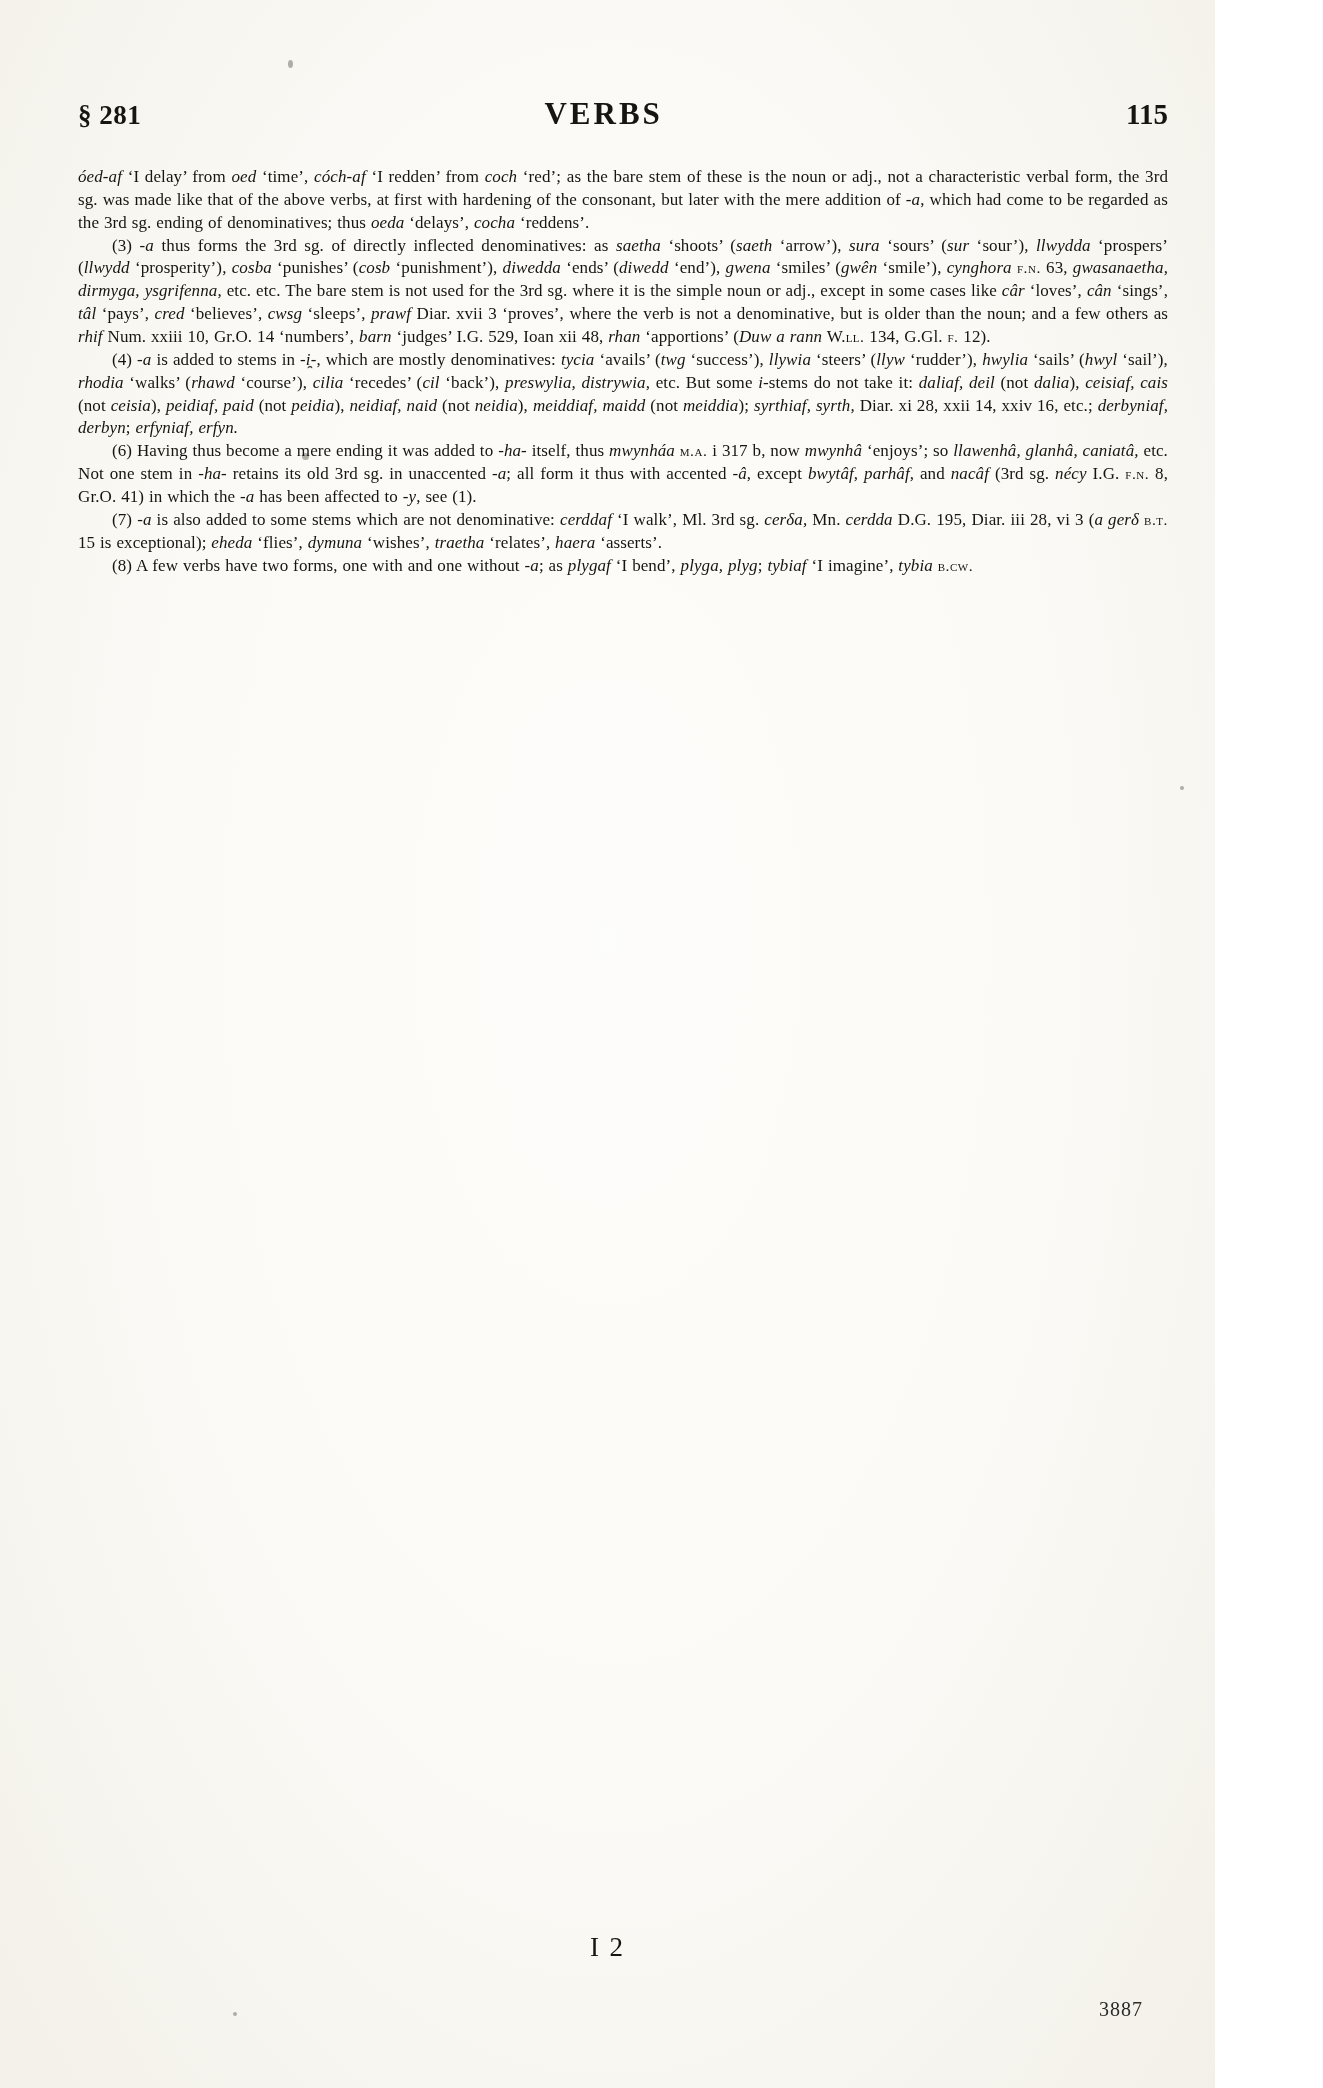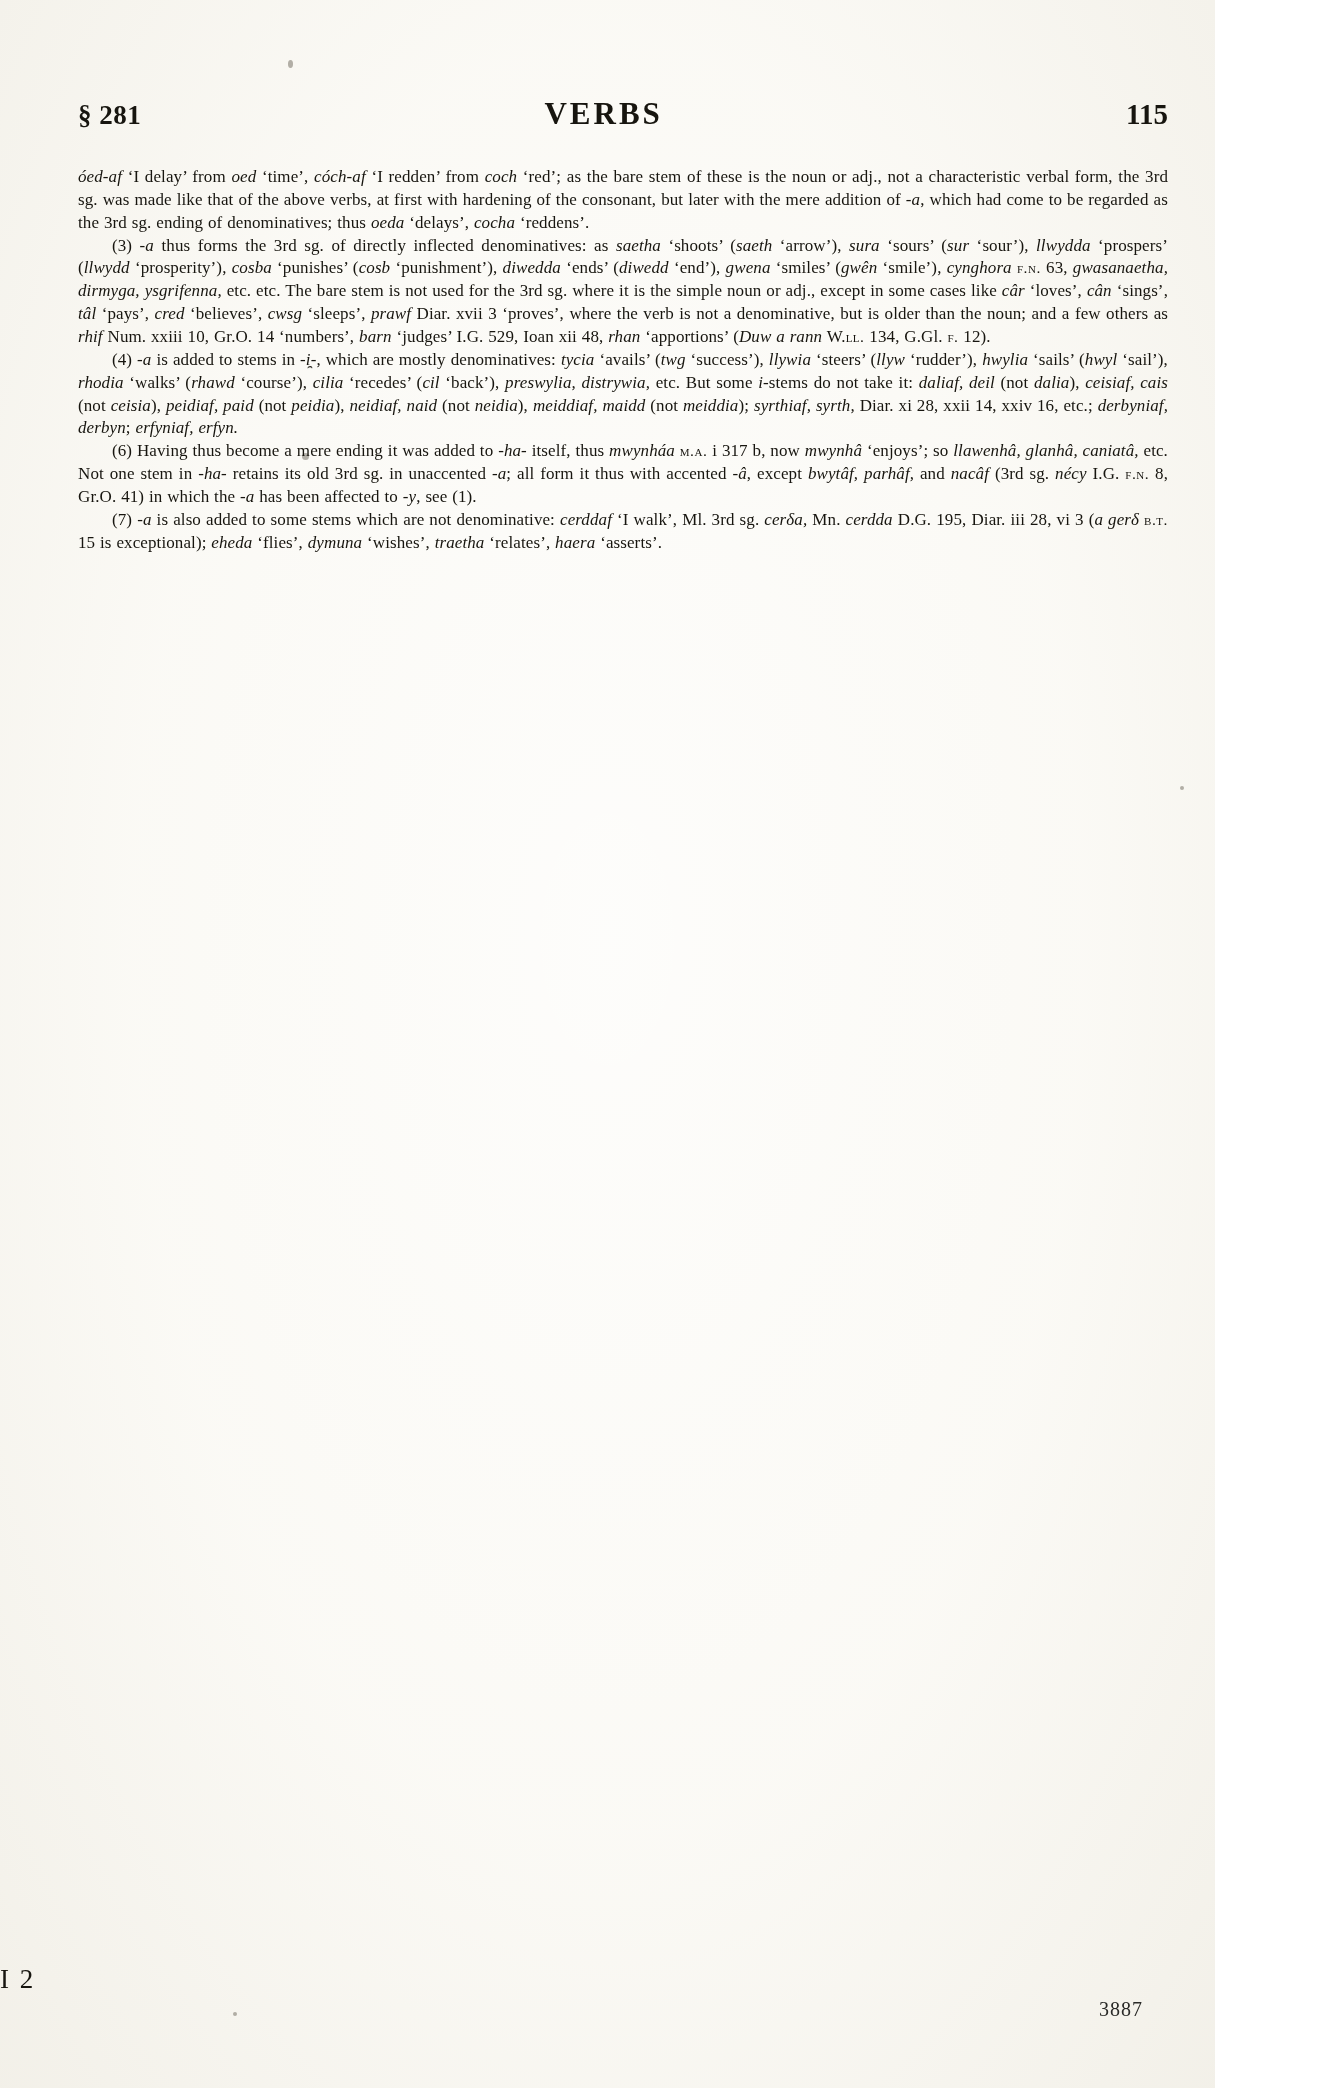--- a/index.html
+++ b/index.html
@@ -79,24 +79,23 @@
   .sc {
     font-variant: small-caps;
     font-size: 0.92em;
     letter-spacing: 0.5px;
   }
   .sig {
     position: absolute;
     left: 0;
     right: 0;
     top: 1932px;
-    text-align: left;
+    text-align: center;
     font-size: 27px;
     letter-spacing: 2px;
-    margin-top: 32px;
   }
   .corner-id {
     position: absolute;
     right: 72px;
     top: 1998px;
     font-size: 20px;
     color: #2a2a28;
     letter-spacing: 1px;
   }
   .speck {
@@ -124,18 +123,19 @@
       <div class="head-title">VERBS</div>
       <div class="page-no">115</div>
     </header>
 
     <div class="body-text">
       <p><i>óed-af</i> ‘I delay’ from <i>oed</i> ‘time’, <i>cóch-af</i> ‘I redden’ from <i>coch</i> ‘red’; as the bare stem of these is the noun or adj., not a characteristic verbal form, the 3rd sg. was made like that of the above verbs, at first with hardening of the consonant, but later with the mere addition of <i>-a</i>, which had come to be regarded as the 3rd sg. ending of denominatives; thus <i>oeda</i> ‘delays’, <i>cocha</i> ‘reddens’.</p>
       <p class="indent">(3) <i>-a</i> thus forms the 3rd sg. of directly inflected denominatives: as <i>saetha</i> ‘shoots’ (<i>saeth</i> ‘arrow’), <i>sura</i> ‘sours’ (<i>sur</i> ‘sour’), <i>llwydda</i> ‘prospers’ (<i>llwydd</i> ‘prosperity’), <i>cosba</i> ‘punishes’ (<i>cosb</i> ‘punishment’), <i>diwedda</i> ‘ends’ (<i>diwedd</i> ‘end’), <i>gwena</i> ‘smiles’ (<i>gwên</i> ‘smile’), <i>cynghora</i> <span class="sc">f.n.</span> 63, <i>gwasanaetha, dirmyga, ysgrifenna,</i> etc. etc. The bare stem is not used for the 3rd sg. where it is the simple noun or adj., except in some cases like <i>câr</i> ‘loves’, <i>cân</i> ‘sings’, <i>tâl</i> ‘pays’, <i>cred</i> ‘believes’, <i>cwsg</i> ‘sleeps’, <i>prawf</i> Diar. xvii 3 ‘proves’, where the verb is not a denominative, but is older than the noun; and a few others as <i>rhif</i> Num. xxiii 10, Gr.O. 14 ‘numbers’, <i>barn</i> ‘judges’ I.G. 529, Ioan xii 48, <i>rhan</i> ‘apportions’ (<i>Duw a rann</i> W.<span class="sc">ll.</span> 134, G.Gl. <span class="sc">f.</span> 12).</p>
       <p class="indent">(4) <i>-a</i> is added to stems in <i>-i̯-</i>, which are mostly denominatives: <i>tycia</i> ‘avails’ (<i>twg</i> ‘success’), <i>llywia</i> ‘steers’ (<i>llyw</i> ‘rudder’), <i>hwylia</i> ‘sails’ (<i>hwyl</i> ‘sail’), <i>rhodia</i> ‘walks’ (<i>rhawd</i> ‘course’), <i>cilia</i> ‘recedes’ (<i>cil</i> ‘back’), <i>preswylia, distrywia,</i> etc. But some <i>i</i>-stems do not take it: <i>daliaf, deil</i> (not <i>dalia</i>), <i>ceisiaf, cais</i> (not <i>ceisia</i>), <i>peidiaf, paid</i> (not <i>peidia</i>), <i>neidiaf, naid</i> (not <i>neidia</i>), <i>meiddiaf, maidd</i> (not <i>meiddia</i>); <i>syrthiaf, syrth,</i> Diar. xi 28, xxii 14, xxiv 16, etc.; <i>derbyniaf, derbyn</i>; <i>erfyniaf, erfyn.</i></p>
       <p class="indent">(6) Having thus become a mere ending it was added to <i>-ha-</i> itself, thus <i>mwynháa</i> <span class="sc">m.a.</span> i 317 b, now <i>mwynhâ</i> ‘enjoys’; so <i>llawenhâ, glanhâ, caniatâ,</i> etc. Not one stem in <i>-ha-</i> retains its old 3rd sg. in unaccented <i>-a</i>; all form it thus with accented <i>-â</i>, except <i>bwytâf, parhâf,</i> and <i>nacâf</i> (3rd sg. <i>nécy</i> I.G. <span class="sc">f.n.</span> 8, Gr.O. 41) in which the <i>-a</i> has been affected to <i>-y</i>, see (1).</p>
       <p class="indent">(7) <i>-a</i> is also added to some stems which are not denominative: <i>cerddaf</i> ‘I walk’, Ml. 3rd sg. <i>cerδa,</i> Mn. <i>cerdda</i> D.G. 195, Diar. iii 28, vi 3 (<i>a gerδ</i> <span class="sc">b.t.</span> 15 is exceptional); <i>eheda</i> ‘flies’, <i>dymuna</i> ‘wishes’, <i>traetha</i> ‘relates’, <i>haera</i> ‘asserts’.</p>
+      <p class="indent">(8) A few verbs have two forms, one with and one without <i>-a</i>; as <i>plygaf</i> ‘I bend’, <i>plyga, plyg</i>; <i>tybiaf</i> ‘I imagine’, <i>tybia</i> <span class="sc">b.cw.</span></p>
     </div>
   </div>
 
   <div class="sig">I 2</div>
   <div class="corner-id">3887</div>
 </div>
 
 </body></html>

